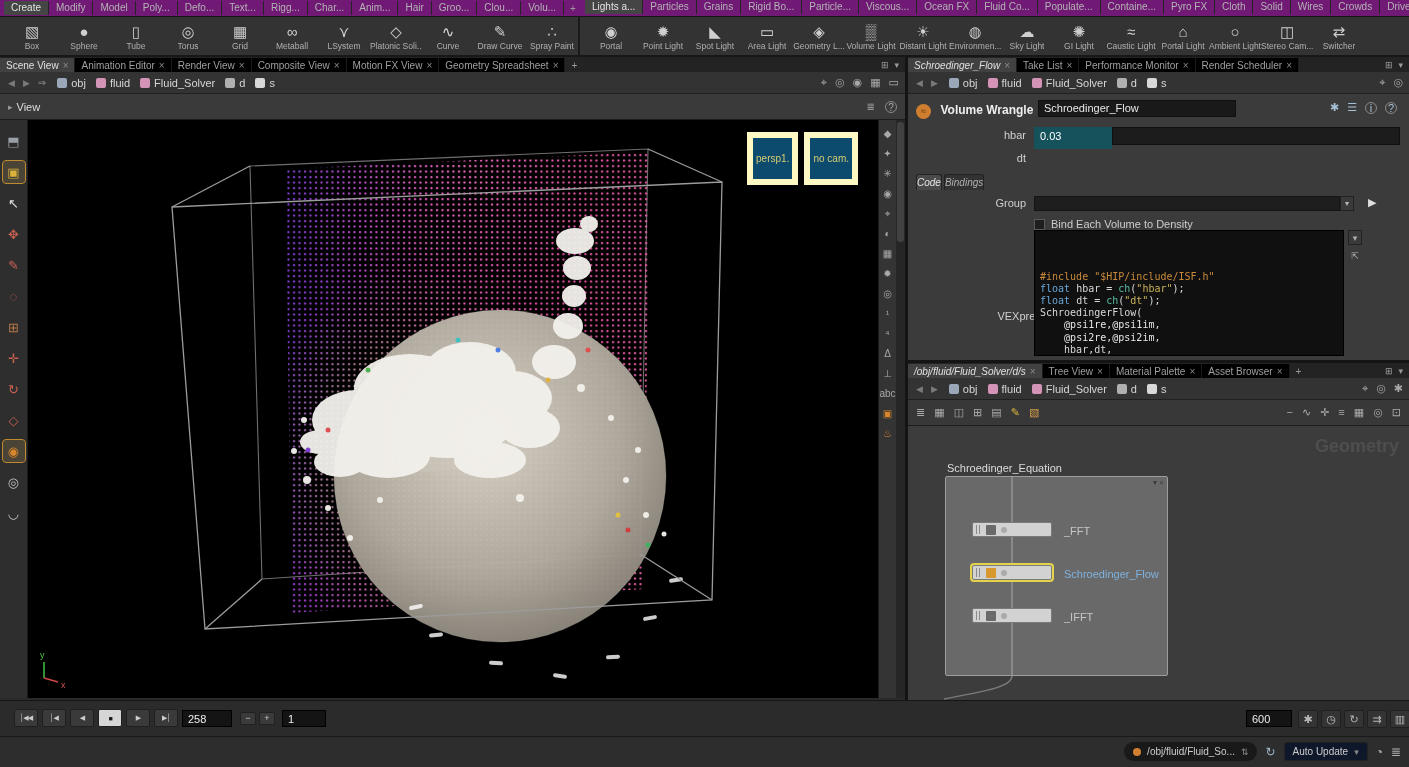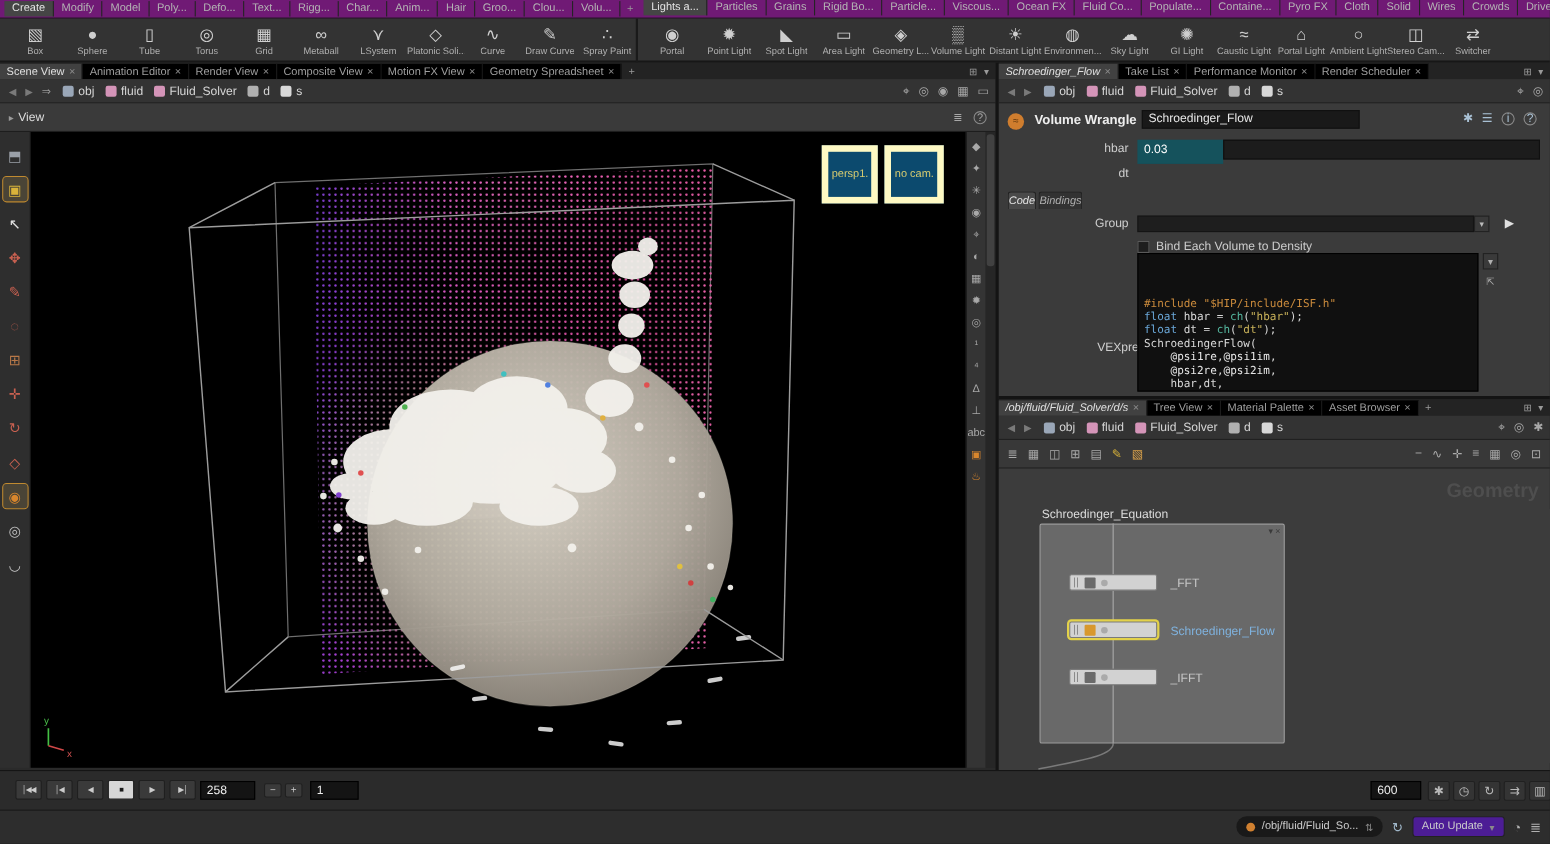--- a/index.html
+++ b/index.html
@@ -122,21 +122,21 @@
   .pb-right-ico { width:20px; height:18px; display:flex; align-items:center; justify-content:center; font-size:11px; color:#b8b8b8;
     background:#343434; border:1px solid #202020; border-radius:2px; }
 
   
   #statusbar { left:0; top:736px; width:1409px; height:31px; background:#2d2d2d; border-top:1px solid #191919; }
   #sb-right { position:absolute; right:8px; top:5px; display:flex; align-items:center; gap:8px; }
   .ctx-chip { display:flex; align-items:center; gap:6px; background:#191919; border-radius:10px; height:19px; padding:0 9px; }
   .ctx-dot { width:8px; height:8px; border-radius:50%; background:#d08030; }
   .ctx-lb { font-size:10px; color:#cccccc; }
   .ctx-ud { font-size:9px; color:#8a8a8a; }
-  .upd-chip { display:flex; align-items:center; gap:6px; background:#4c1d95; border:1px solid #222; border-radius:3px; height:19px; padding:0 8px; }
+  .upd-chip { display:flex; align-items:center; gap:6px; background:#0f172a; border:1px solid #222; border-radius:3px; height:19px; padding:0 8px; }
   .upd-lb { font-size:10px; color:#cccccc; }
   .sb-ico { font-size:12px; color:#9fb6c8; }
   .sb-ico2 { font-size:12px; color:#b0b0b0; }
 
   .glyph { display:inline-block; }
 </style>
 </head>
 <body>
 
 <div class="app">

